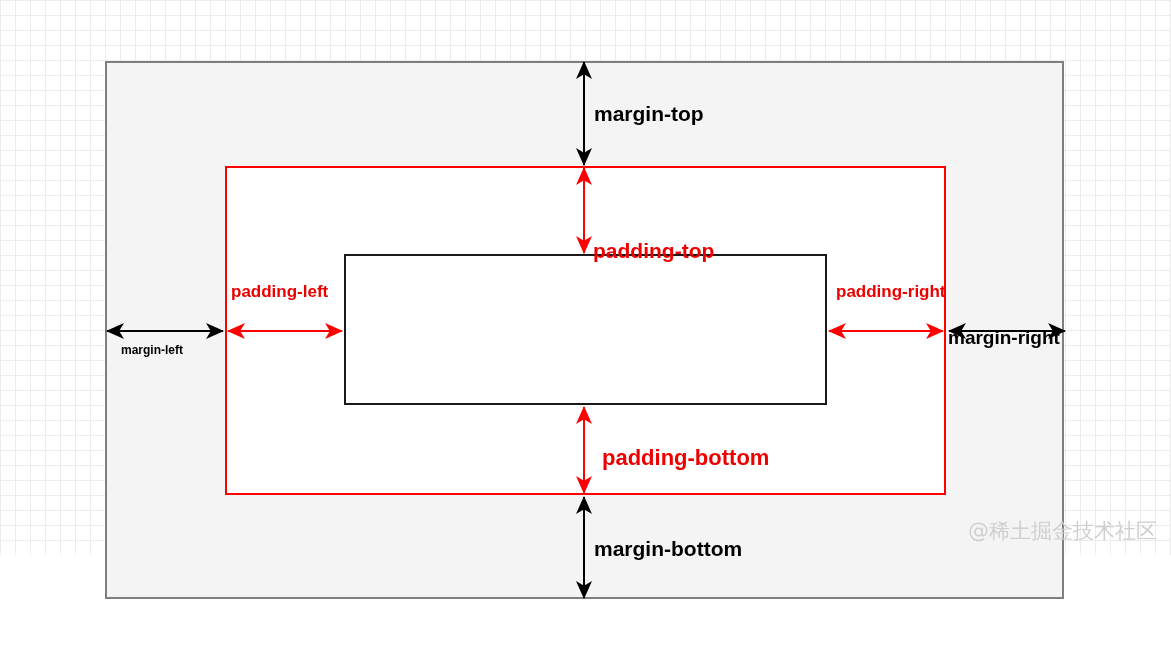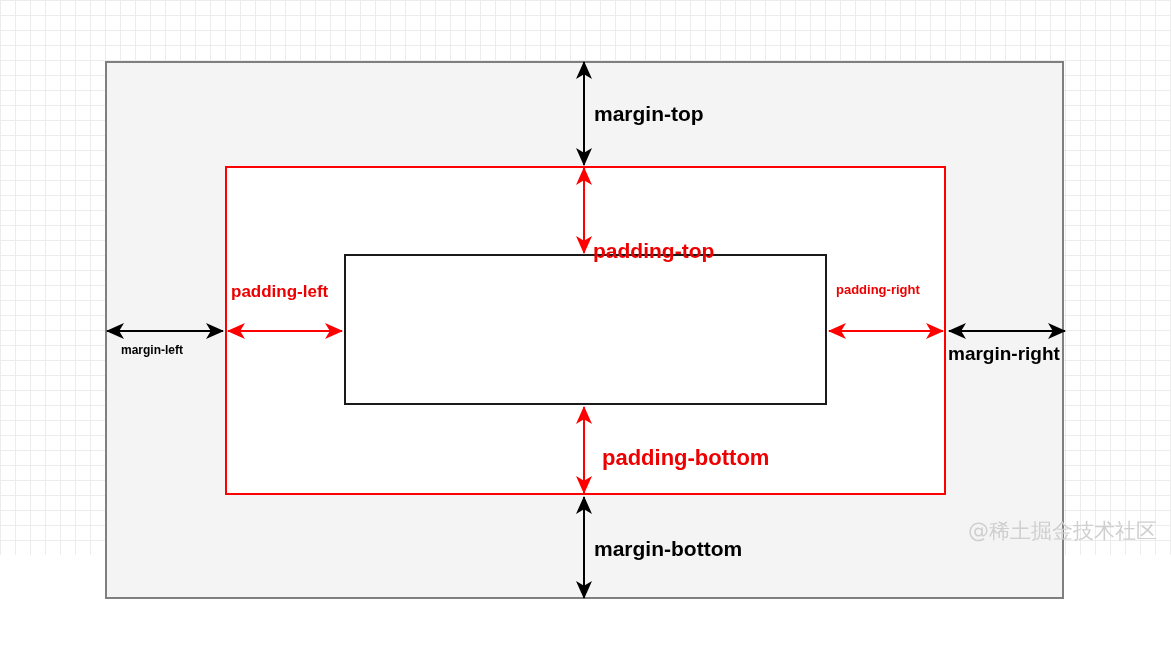--- a/index.html
+++ b/index.html
@@ -85,26 +85,26 @@
     white-space: nowrap;
     font-weight: bold;
     line-height: 1;
   }
   .label.black { color: #000000; }
   .label.red   { color: #ee0000; }
 
   #label-margin-top    { left: 594px; top: 103px;  font-size: 21px; }
   #label-margin-bottom { left: 594px; top: 538px;  font-size: 21px; }
   #label-margin-left   { left: 121px; top: 344px;  font-size: 12px; }
-  #label-margin-right  { left: 948px; top: 344px;  font-size: 19px; }
+  #label-margin-right  { left: 948px; top: 328px;  font-size: 19px; }
 
   #label-padding-top    { left: 593px; top: 192px; font-size: 21px; margin-top: 48px; }
   #label-padding-bottom { left: 602px; top: 447px; font-size: 22px; }
   #label-padding-left   { left: 231px; top: 283px; font-size: 17px; }
-  #label-padding-right  { left: 836px; top: 283px; font-size: 13px; }
+  #label-padding-right  { left: 836px; top: 283px; font-size: 17px; }
 
   
   #watermark {
     position: absolute;
     right: 14px;
     bottom: 10px;
     font-size: 21px;
     color: #cfcfcf;
     white-space: nowrap;
     font-family: "DejaVu Sans", sans-serif;

